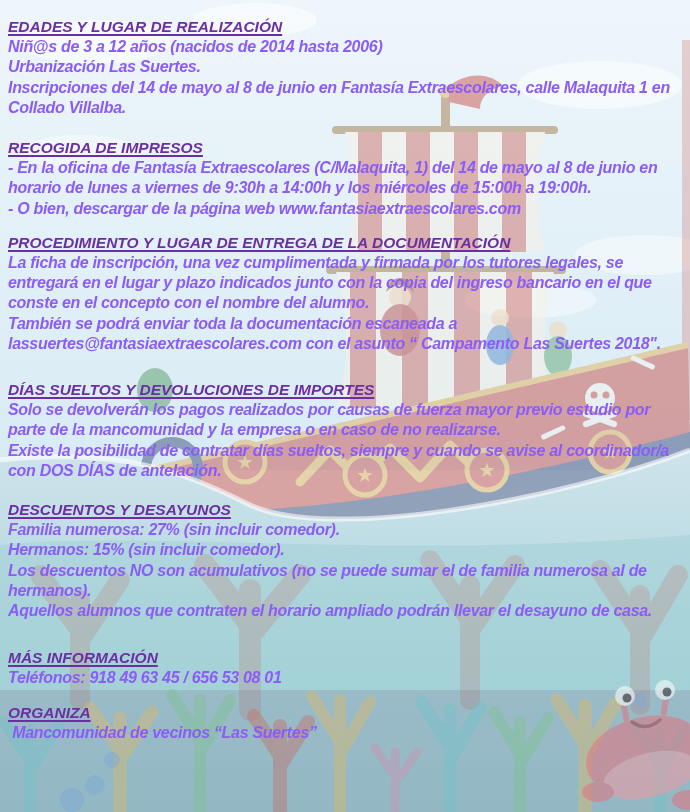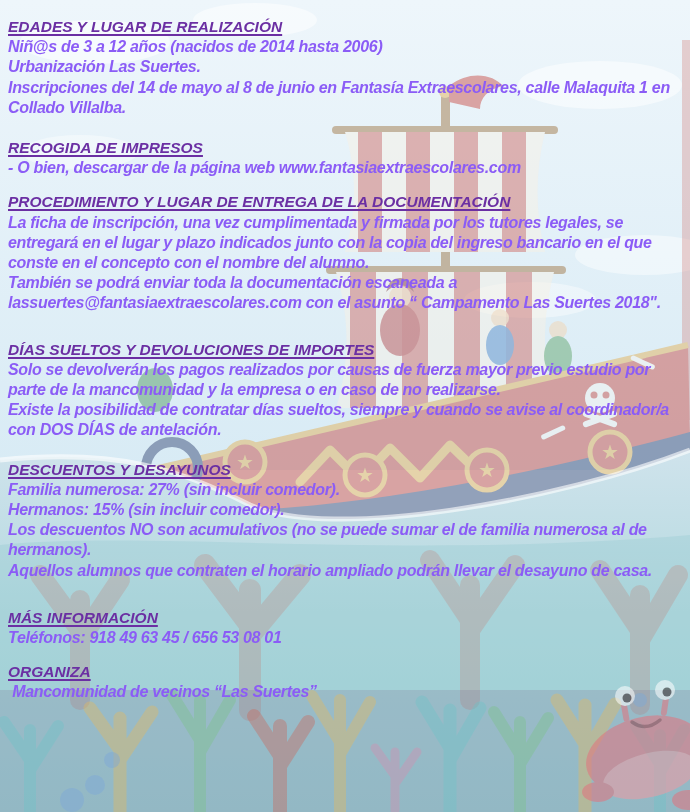--- a/index.html
+++ b/index.html
@@ -204,20 +204,21 @@
   <div class="content" id="sections-root">
   <section class="sec sec-edades">
     <h2 class="heading">EDADES Y LUGAR DE REALIZACIÓN</h2>
   <p class="para">Niñ@s de 3 a 12 años (nacidos de 2014 hasta 2006)</p>
         <p class="para">Urbanización Las Suertes.</p>
         <p class="para">Inscripciones del 14 de mayo al 8 de junio en Fantasía Extraescolares, calle Malaquita 1 en Collado Villalba.</p>
       </section>
 
   <section class="sec sec-recogida">
     <h2 class="heading">RECOGIDA DE IMPRESOS</h2>
+        <p class="para">- En la oficina de Fantasía Extraescolares (C/Malaquita, 1) del 14 de mayo al 8 de junio en horario de lunes a viernes de 9:30h a 14:00h y los miércoles de 15:00h a 19:00h.</p>
         <p class="para">- O bien, descargar de la página web www.fantasiaextraescolares.com</p>
       </section>
 
   <section class="sec sec-procedimiento">
     <h2 class="heading">PROCEDIMIENTO Y LUGAR DE ENTREGA DE LA DOCUMENTACIÓN</h2>
         <p class="para">La ficha de inscripción, una vez cumplimentada y firmada por los tutores legales, se entregará en el lugar y plazo indicados junto con la copia del ingreso bancario en el que conste en el concepto con el nombre del alumno.</p>
         <p class="para">También se podrá enviar toda la documentación escaneada a lassuertes@fantasiaextraescolares.com con el asunto “ Campamento Las Suertes 2018".</p>
       </section>
 
   <section class="sec sec-dias">

